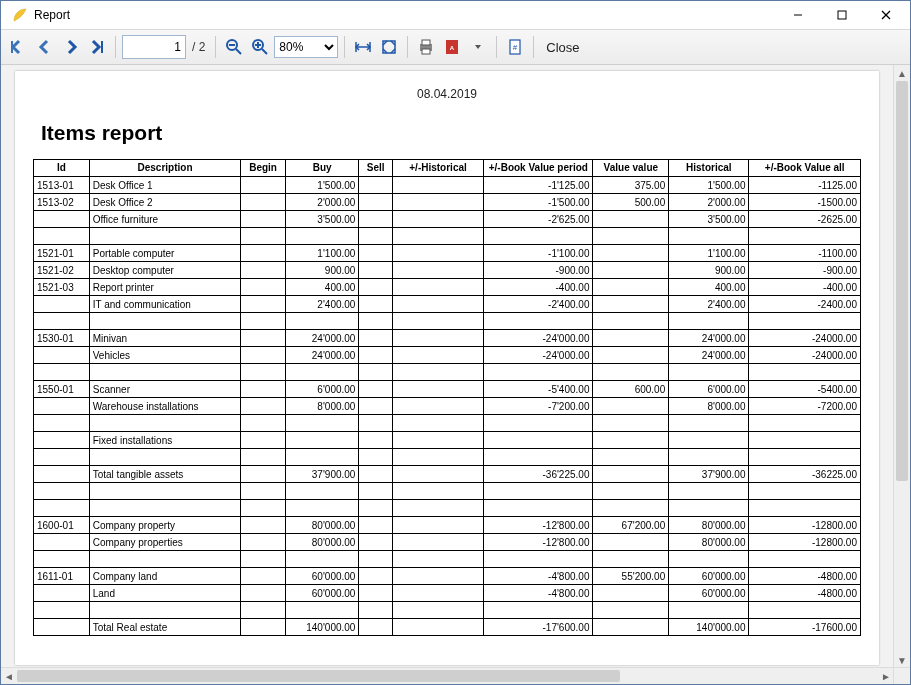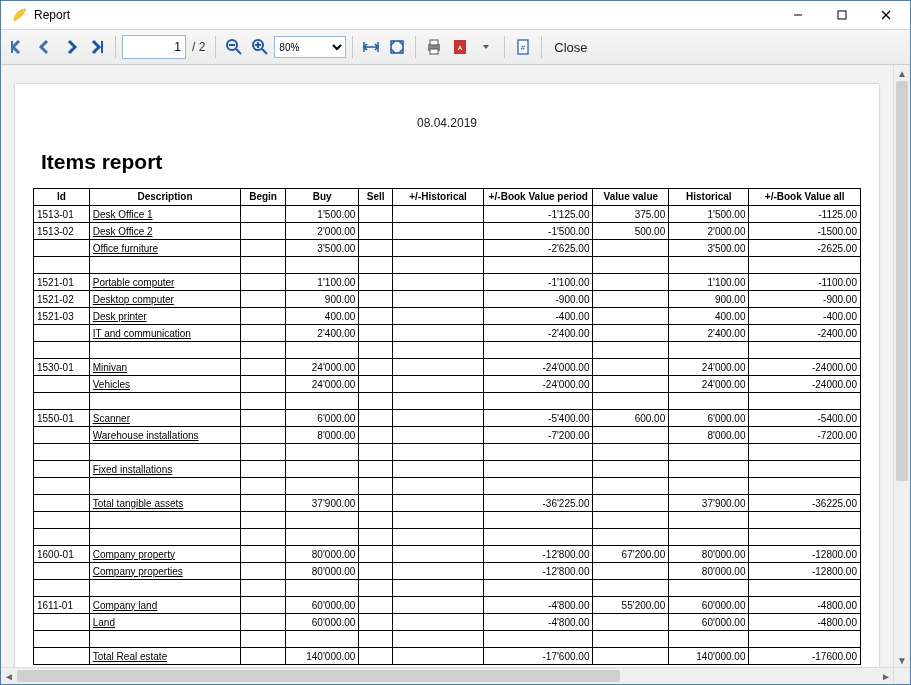--- a/index.html
+++ b/index.html
@@ -61,23 +61,23 @@
     width: 56px; height: 20px;
     border: 1px solid #9fb7d0;
     background: #fff;
     text-align: right;
     padding-right: 4px;
     font-size: 12px;
     line-height: 20px;
   }
   .page-total { font-size: 12px; color: #333; margin: 0 4px; }
   .zoom-select {
-    width: 72px; height: 22px;
+    width: 64px; height: 22px;
     border: 1px solid #9fb7d0;
-    font-size: 10px;
+    font-size: 12px;
     background: #fff;
   }
   .close-label {
     font-size: 13px; color: #222; margin-left: 6px;
   }
   .viewport {
     flex: 1;
     background: #f2f2f2;
     position: relative;
     overflow: hidden;
@@ -103,26 +103,26 @@
     background: #efefef;
     border-top: 1px solid #dcdcdc;
     display:flex; align-items:center;
   }
   .hscroll .arrow { width:16px; height:100%; display:flex;align-items:center;justify-content:center;color:#666;font-size:10px;}
   .hscroll .track { flex:1; height:100%; position:relative; }
   .hscroll .thumb { position:absolute; top:2px; bottom:2px; left:0; width:70%; background:#cfcfcf; border-radius:2px; }
   .corner { position:absolute; right:0; bottom:0; width:16px; height:16px; background:#efefef; border-left:1px solid #dcdcdc; border-top:1px solid #dcdcdc;}
   .page {
     position: absolute;
-    left: 14px; top: 19px;
+    left: 14px; top: 6px;
     width: 864px;
     height: 594px;
     background: #fff;
     box-shadow: 0 0 2px rgba(0,0,0,0.3);
-    padding: 28px 18px;
+    padding: 12px 18px;
     box-sizing: border-box;
     overflow: hidden;
   }
   .page-date {
     text-align: center;
     font-size: 12px;
     color: #222;
     margin-bottom: 20px;
     margin-top: 4px;
   }
@@ -156,21 +156,21 @@
   .col-id    { width: 50px; margin-top: 24px; }
   .col-desc  { width: 136px; text-align:left;}
   .col-begin { width: 40px; }
   .col-buy   { width: 66px; text-align:right;}
   .col-sell  { width: 30px; }
   .col-hist1 { width: 82px; }
   .col-bvp   { width: 98px; text-align:right;}
   .col-bv    { width: 68px; text-align:right;}
   .col-hist2 { width: 72px; text-align:right;}
   .col-bva   { width: 100px; text-align:right;}
-  td.col-desc { text-align:left;text-decoration:underline; }
+  td.col-desc { text-align:left; }
   td.col-id   { text-align:left; }
   td.num { text-align:right; }
 </style>
 </head>
 <body>
 
 <div class="window">
 
   <div class="titlebar">
     <span class="app-icon">
@@ -385,21 +385,21 @@
               <td class="num">900.00</td>
               <td></td>
               <td></td>
               <td class="num">-900.00</td>
               <td class="num"></td>
               <td class="num">900.00</td>
               <td class="num">-900.00</td>
             </tr>
             <tr>
               <td class="col-id">1521-03</td>
-              <td class="col-desc">Desk printer</td>
+              <td class="col-desc">Report printer</td>
               <td></td>
               <td class="num">400.00</td>
               <td></td>
               <td></td>
               <td class="num">-400.00</td>
               <td class="num"></td>
               <td class="num">400.00</td>
               <td class="num">-400.00</td>
             </tr>
             <tr>

